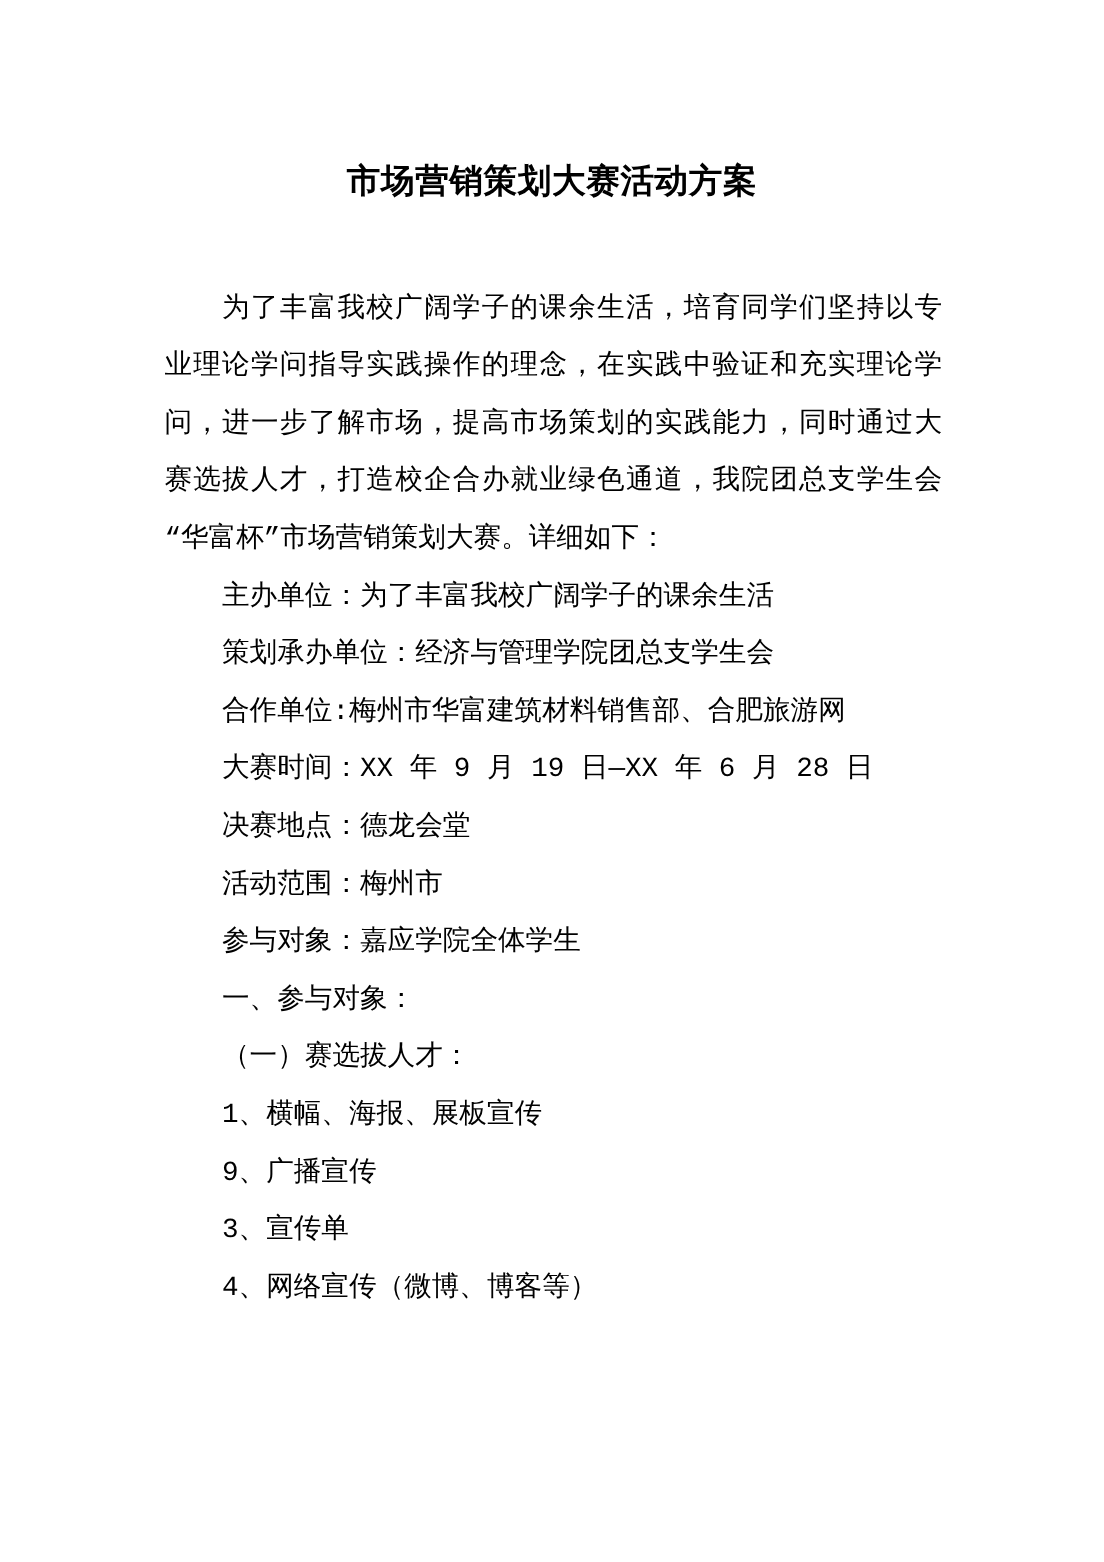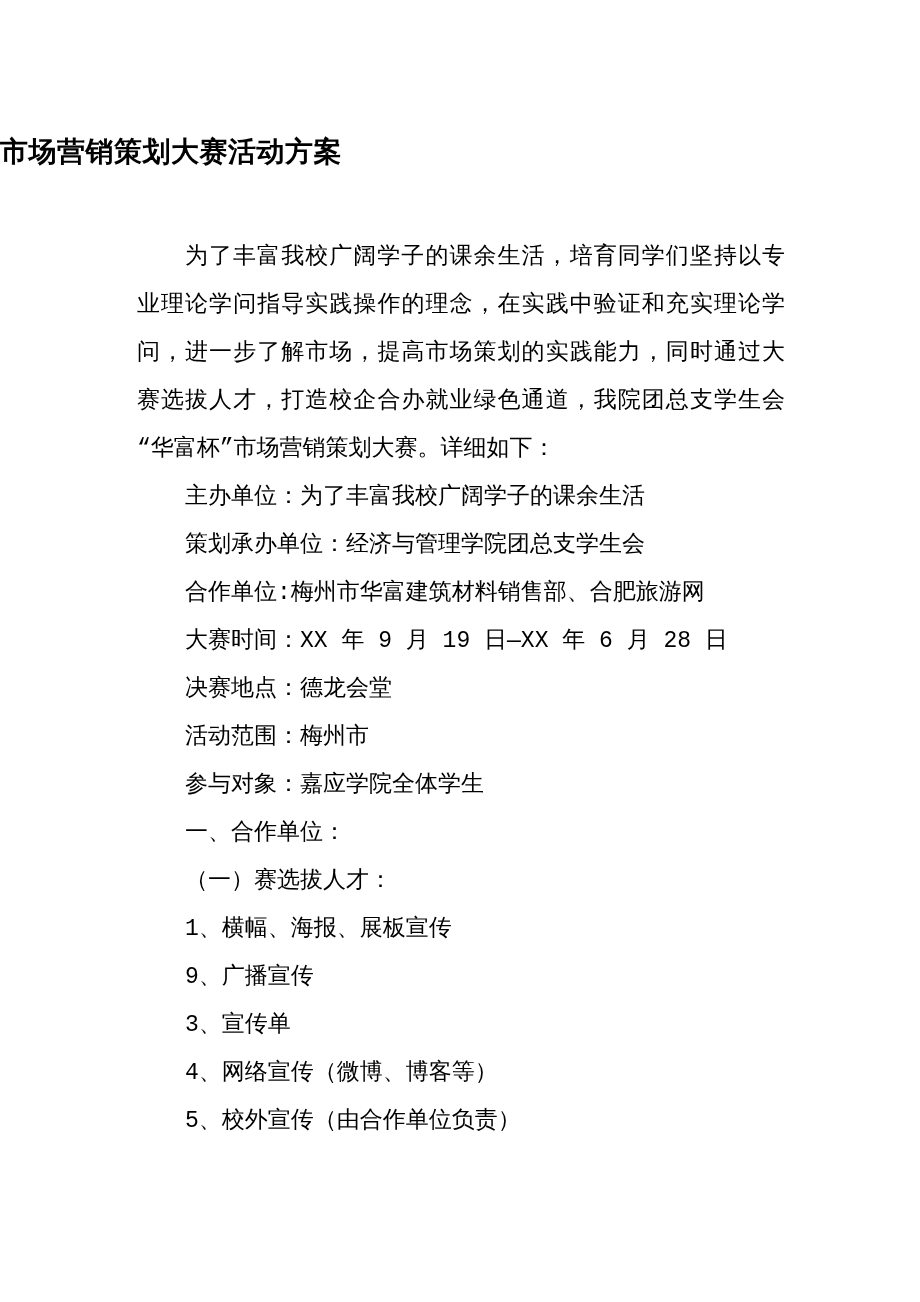--- a/index.html
+++ b/index.html
@@ -6,21 +6,21 @@
   body{
     width:920px;height:1302px;background:#ffffff;overflow:hidden;
     font-family:"Liberation Serif","DejaVu Serif",serif;
     color:#000000;
   }
   .page{
     position:relative;width:920px;height:1302px;background:#ffffff;
   }
   .doc-title{
     position:absolute;top:128px;left:0;width:920px;height:48px;
-    margin:0;line-height:48px;
+    margin:0;line-height:48px;text-align:center;
     font-size:28px;font-weight:bold;letter-spacing:0.5px;
   }
   .text-block{
     position:absolute;top:233px;left:137px;width:648px;
   }
   .line{
     height:48px;line-height:48px;font-size:23px;font-family:Liberation Mono, monospace;
   }
   .ind{padding-left:48px;}
   .nw{white-space:nowrap;}
@@ -45,22 +45,21 @@
     <div class="line nw">“华富杯”市场营销策划大赛。详细如下：</div>
 
     <div class="line ind nw">主办单位：为了丰富我校广阔学子的课余生活</div>
     <div class="line ind nw">策划承办单位：经济与管理学院团总支学生会</div>
     <div class="line ind nw">合作单位:梅州市华富建筑材料销售部、合肥旅游网</div>
     <div class="line ind nw">大赛时间：XX 年 9 月 19 日—XX 年 6 月 28 日</div>
     <div class="line ind nw">决赛地点：德龙会堂</div>
     <div class="line ind nw">活动范围：梅州市</div>
     <div class="line ind nw">参与对象：嘉应学院全体学生</div>
 
-    <div class="line ind nw">一、合作单位：</div>
+    <div class="line ind nw">一、参与对象：</div>
     <div class="line ind nw">（一）赛选拔人才：</div>
     <div class="line ind nw">1、横幅、海报、展板宣传</div>
     <div class="line ind nw">9、广播宣传</div>
     <div class="line ind nw">3、宣传单</div>
     <div class="line ind nw">4、网络宣传（微博、博客等）</div>
-    <div class="line ind nw">5、校外宣传（由合作单位负责）</div>
   </div>
 
 </div>
 
 </body></html>

